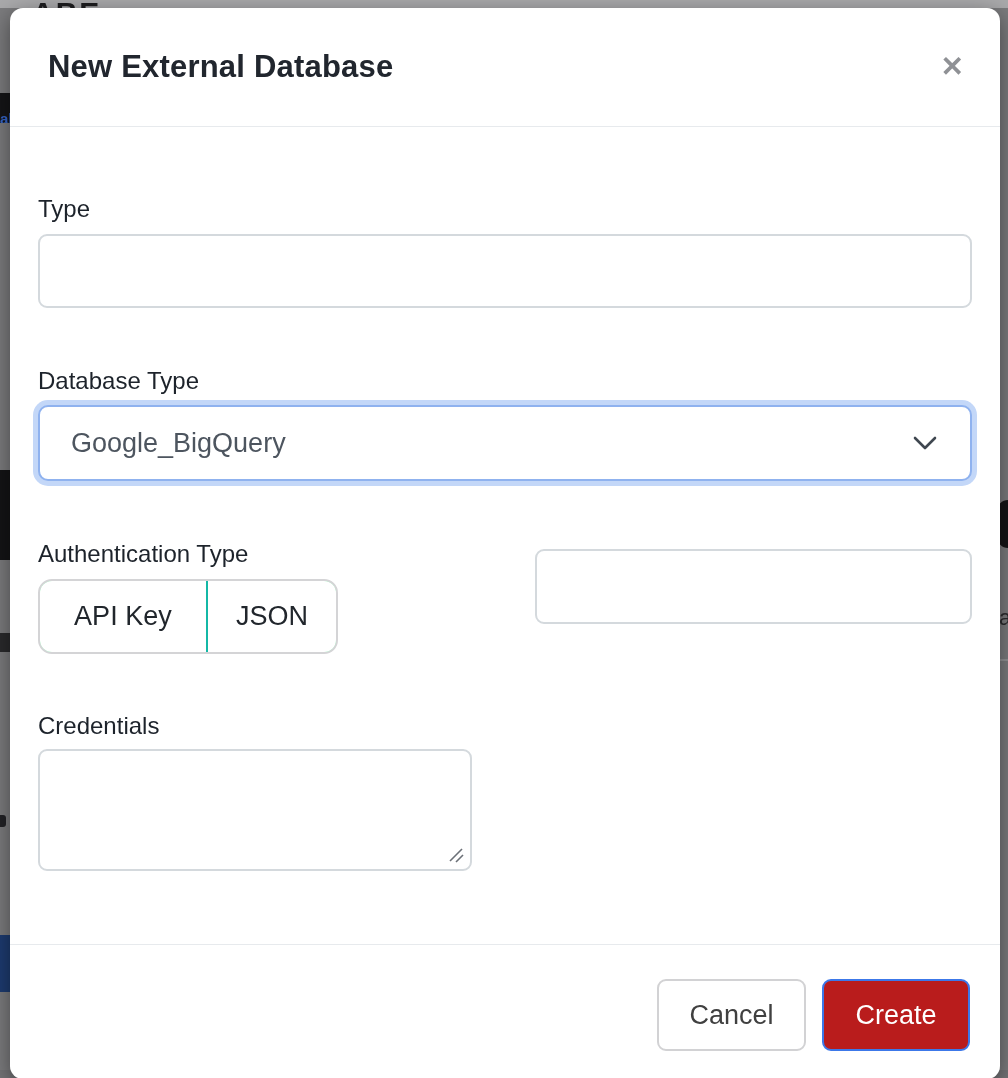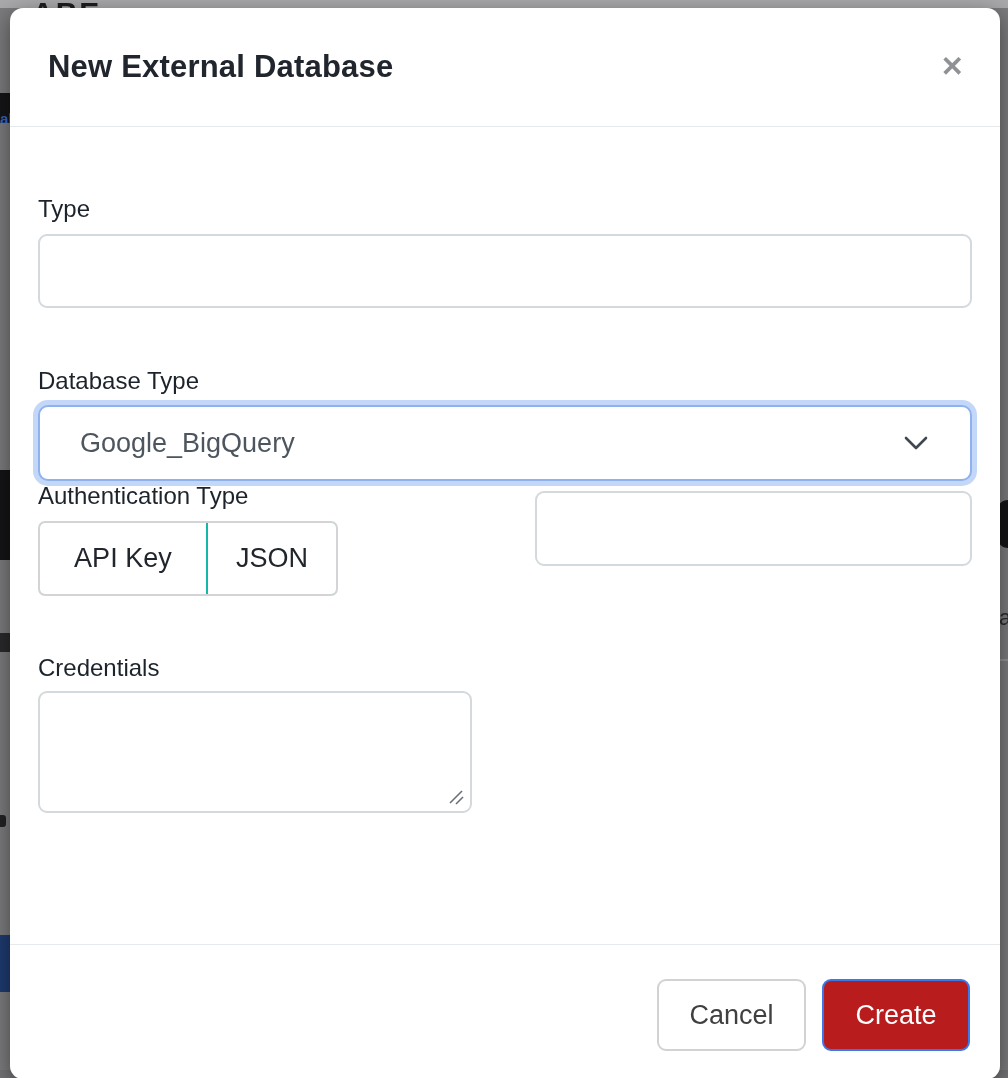--- a/index.html
+++ b/index.html
@@ -55,30 +55,30 @@
     box-sizing:border-box;display:block;width:100%;height:74px;margin-top:10px;
     border:2px solid #d4d9dd;border-radius:9px;background:#fff;
     font-family:inherit;font-size:26px;color:#262b31;padding:0 22px;outline:none;
   }
   .lbl-dbtype{margin-top:58px;}
   .select-control{
     box-sizing:border-box;margin-top:9px;height:76px;width:100%;
     border:2px solid #8fb2ef;border-radius:10px;background:#fff;
     box-shadow:0 0 0 5px #c3d7f8;
     display:flex;align-items:center;justify-content:space-between;
-    padding:0 40px;cursor:pointer;
+    padding:0 31px;cursor:pointer;
   }
   .select-value{font-size:27px;color:#4d555f;}
   .chevron{flex:0 0 auto;margin-right:2px;}
   .two-col{
-    display:grid;grid-template-columns:497px 1fr;
+    margin-top:58px;display:grid;grid-template-columns:497px 1fr;
   }
   .segmented{
     margin-top:10px;display:inline-flex;height:75px;width:300px;
-    border:2px solid #d4d4d6;border-radius:7px;overflow:hidden;
+    border:2px solid #d4d4d6;border-radius:14px;overflow:hidden;
     box-sizing:border-box;background:#86efac;
   }
   .seg-btn{
     flex:1;background:#fff;border:none;cursor:pointer;
     font-family:inherit;font-size:27px;color:#21262c;padding:0 10px;
   }
   .seg-btn + .seg-btn{border-left:2px solid #14b8a6;flex:0 0 44%;}
   .col-input{margin-top:10px;height:75px;}
   .lbl-cred{margin-top:57px;}
   .textarea-wrap{position:relative;margin-top:8px;width:434px;}

